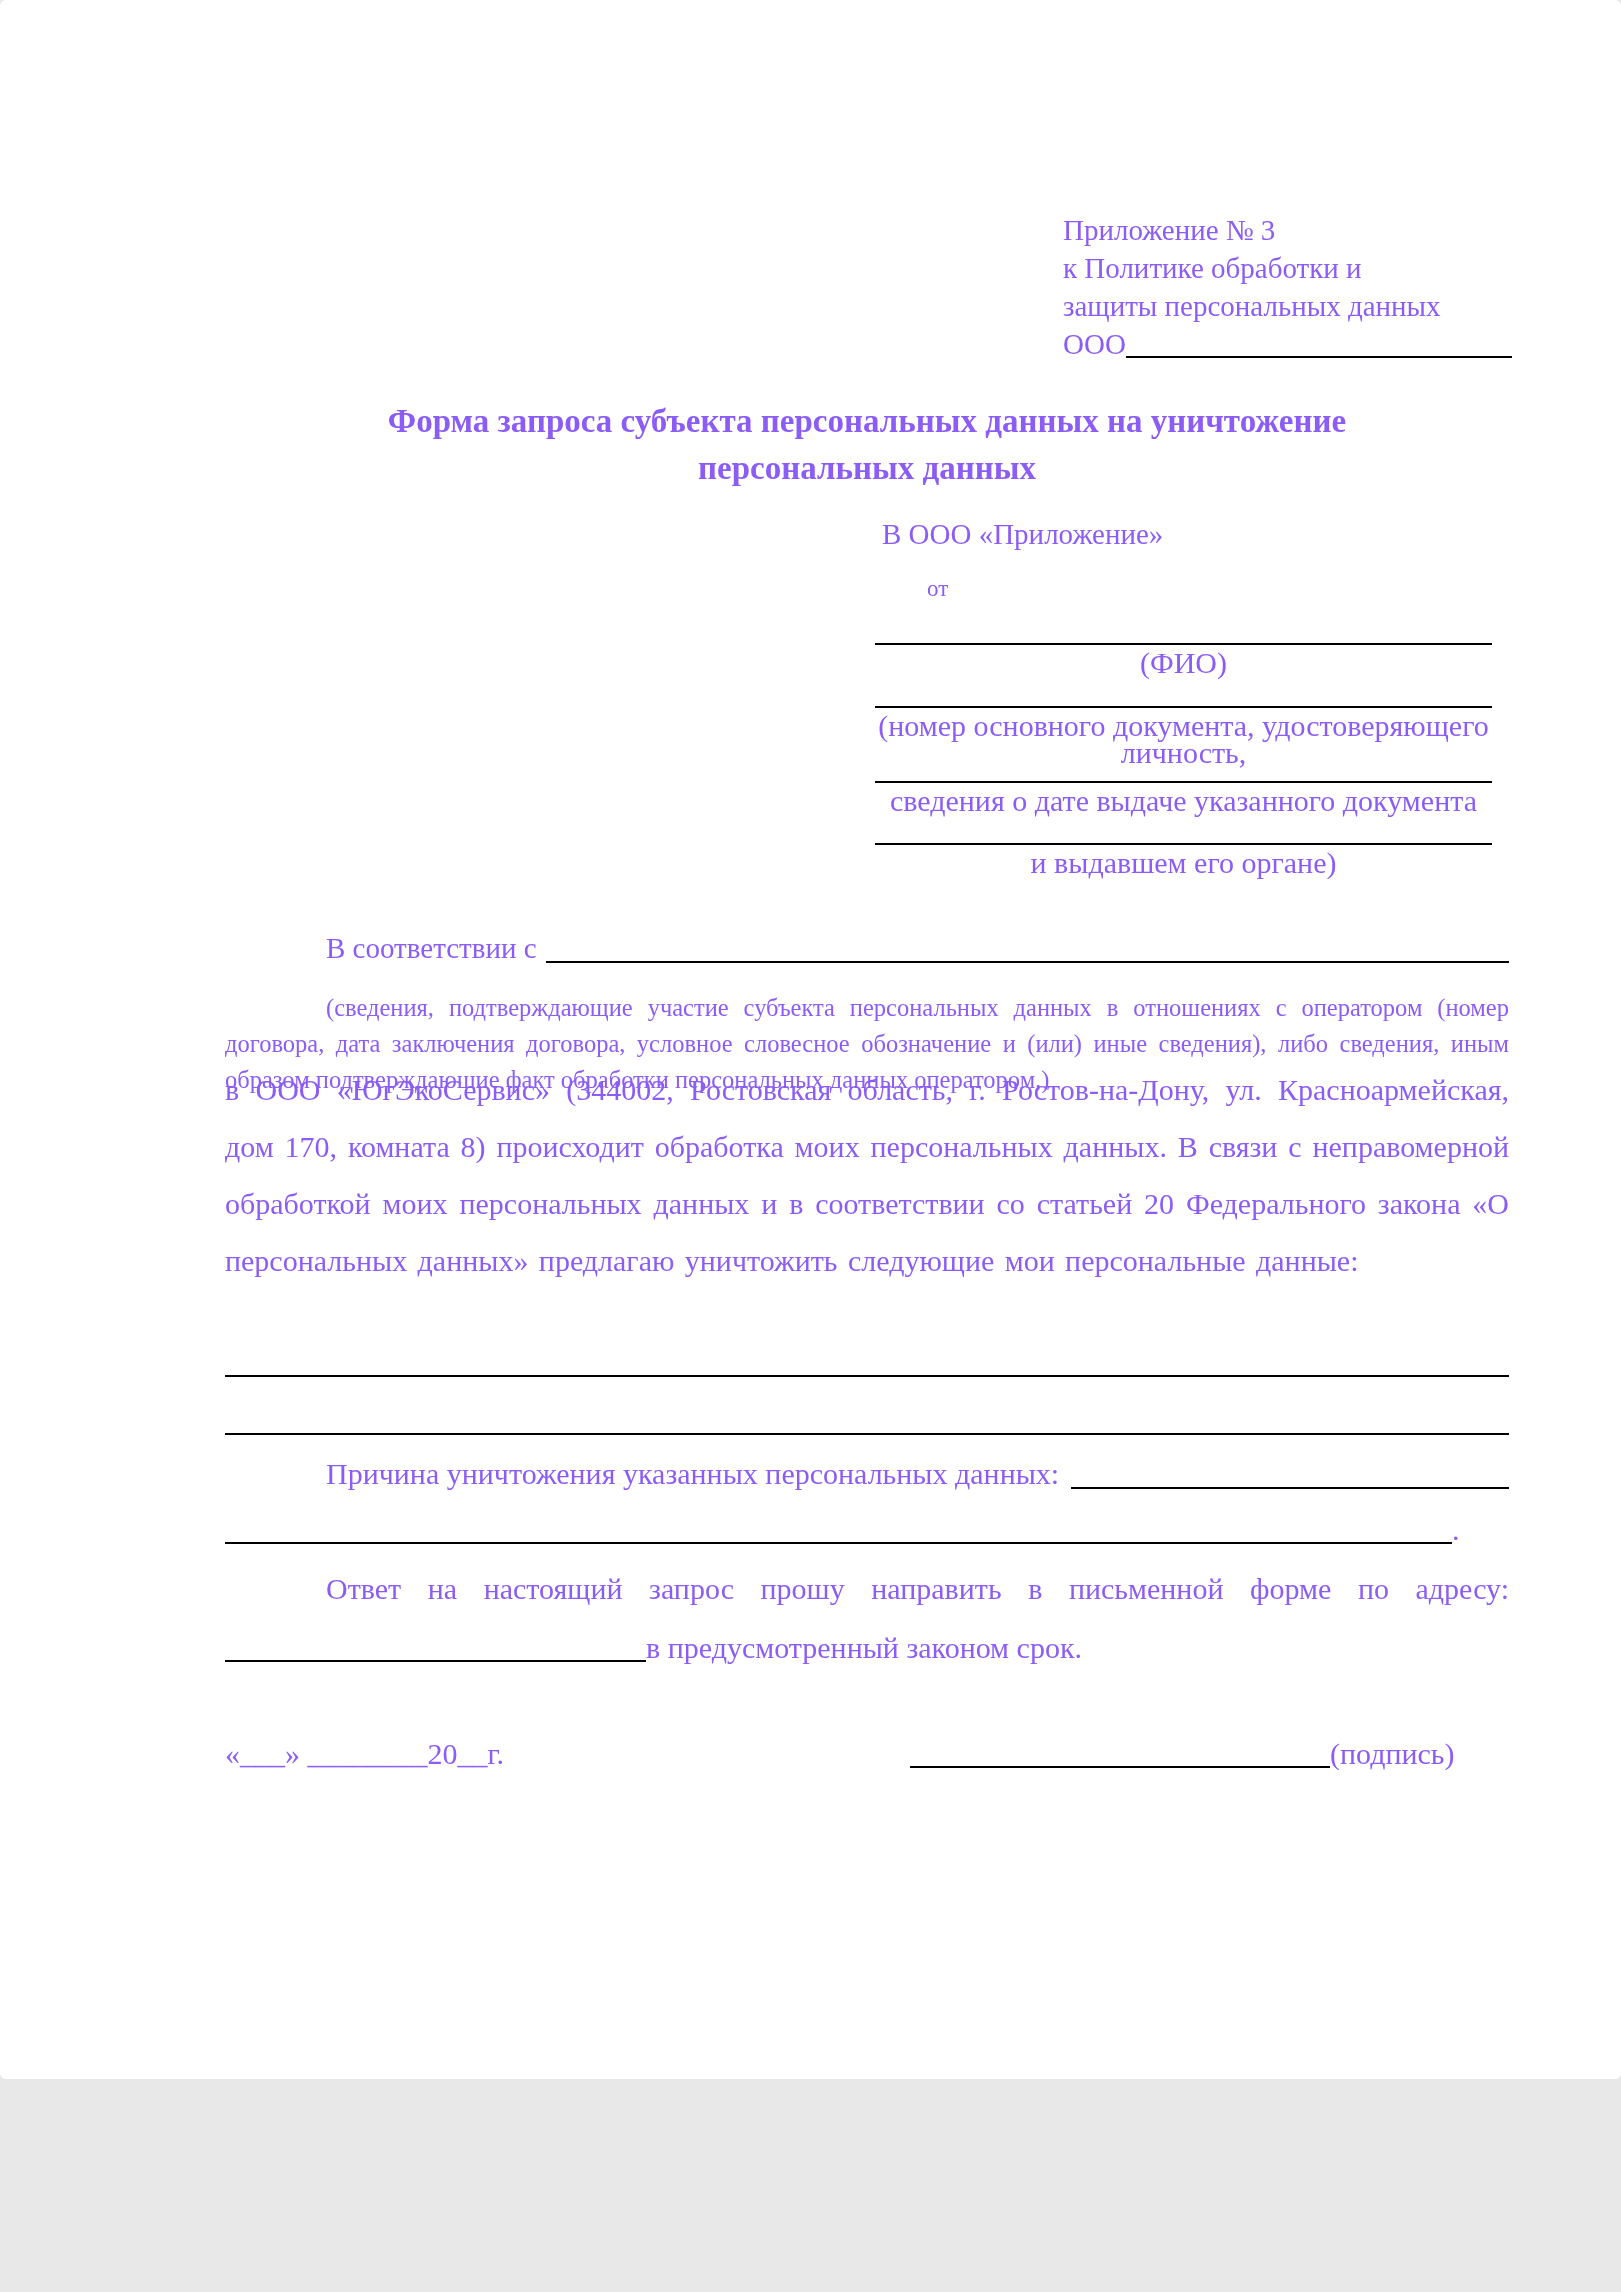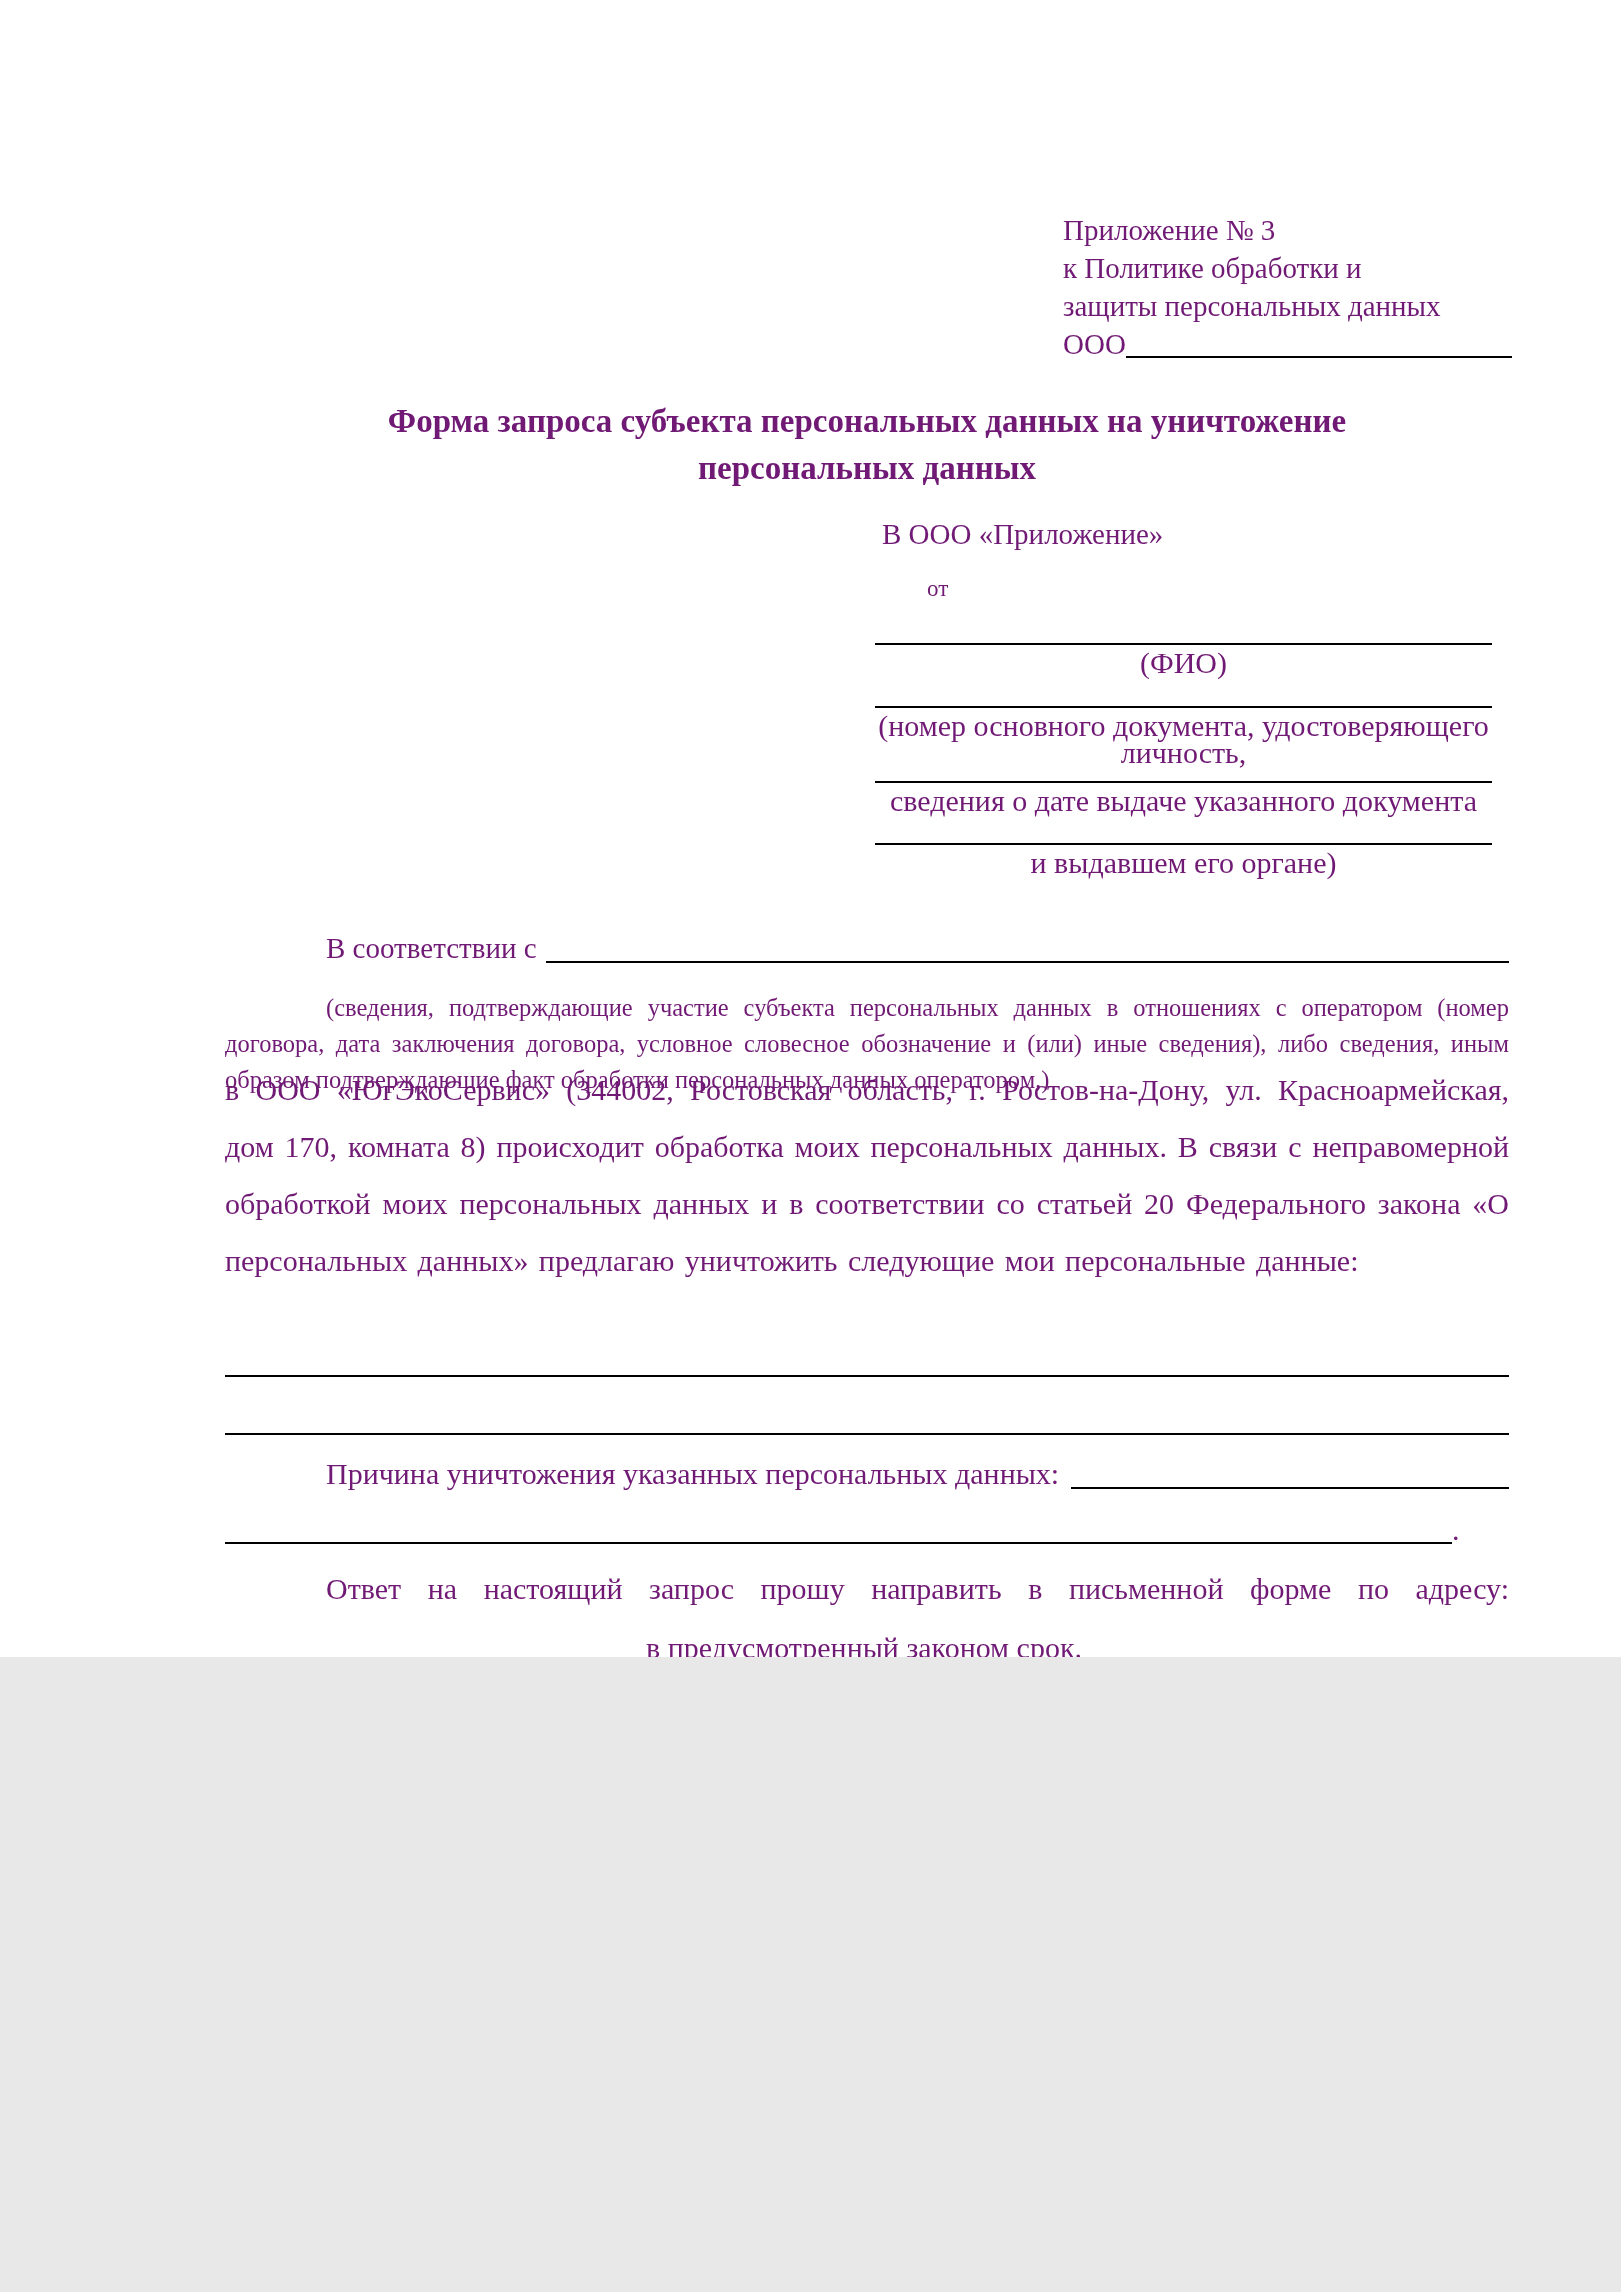--- a/index.html
+++ b/index.html
@@ -1,23 +1,24 @@
 <!DOCTYPE html>
 <html><head>
 <meta charset="utf-8">
 <style>
   html,body{margin:0;padding:0;background:#e8e8e8;}
   .page{
     position:relative;
-    width:1621px;height:1657px;
+    width:1621px;height:2079px;
     margin:0 auto;
     background:#ffffff;
-    color:#701a75;
+    color:#8b5cf6;
     font-family:"Liberation Serif","DejaVu Serif",serif;
     overflow:hidden;
+    border-radius:6px;
   }
   .abs{position:absolute;}
   .rule{position:absolute;height:0;border-bottom:2px solid #000;}
   .row{display:flex;}
   .fill{flex:1 1 auto;border-bottom:2px solid #000;align-self:flex-end;margin-bottom:4.9px;}
   .indent{flex:0 0 101px;}
   .nowrap{white-space:nowrap;}
 
   .header-block{left:1063px;top:211px;width:449px;font-size:29px;line-height:38px;}
   .title-block{left:225px;top:398px;width:1284px;text-align:center;font-weight:bold;font-size:33px;line-height:47px;}

